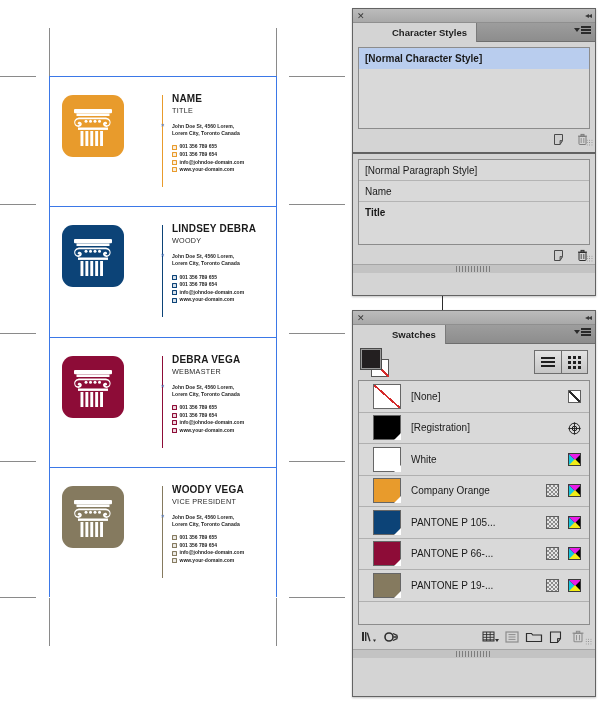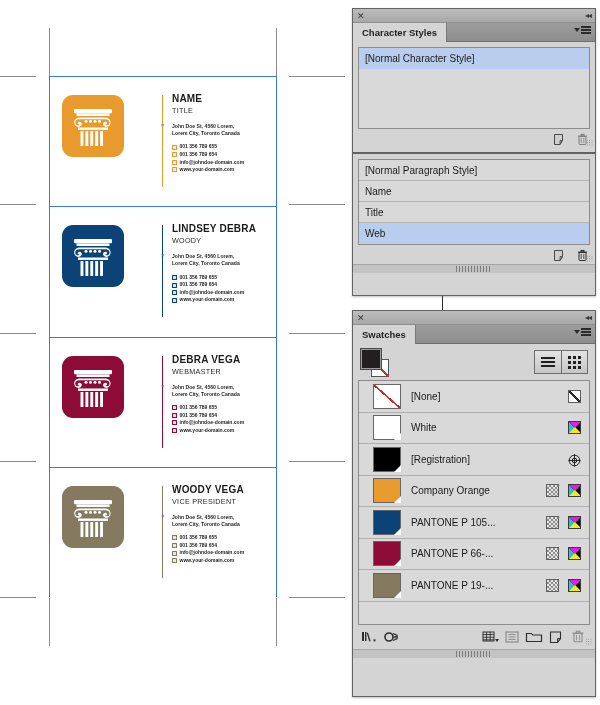--- a/index.html
+++ b/index.html
@@ -93,20 +93,21 @@
     font-size: 9px; color: #3a3a3a; line-height: 12px;
   }
   .tb-collapse {
     position: absolute; right: 4px; top: 1px;
     font-size: 8px; color: #3a3a3a; line-height: 12px; letter-spacing: -1px;
   }
   .panel-tabs {
     height: 19px; position: relative;
     background: linear-gradient(#9d9d9d, #8d8d8d);
     border-bottom: 1px solid #6e6e6e;
+    margin-left: 30px;
   }
   .tab-active {
     position: absolute; left: 0; top: 0; height: 19px;
     padding: 0 9px; display: flex; align-items: center;
     background: #d4d4d4;
     font-size: 9.5px; font-weight: bold; color: #1e1e1e;
     border-right: 1px solid #7a7a7a;
   }
   .tab-menu {
     position: absolute; right: 4px; top: 3px;
@@ -123,21 +124,21 @@
     margin: 5px 5px 0 5px;
     background: #d9d9d9;
     border: 1px solid #8c8c8c;
     overflow: hidden;
   }
   .list-row {
     height: 21px; display: flex; align-items: center;
     padding-left: 6px; font-size: 10px; color: #1a1a1a;
     border-bottom: 1px solid #b4b4b4;
   }
-  .list-row:last-child { border-bottom: none; }
+  .list-row:last-child { border-bottom: none; font-weight: bold; }
   .list-row.sel { background: #b9cdee; }
 
   .panel-footer {
     height: 19px; position: relative;
     display: flex; align-items: center; justify-content: flex-end;
     padding-right: 6px; gap: 10px;
   }
   .ficon { width: 13px; height: 13px; position: relative; }
   .grip {
     position: absolute; right: 2px; bottom: 2px;
@@ -506,23 +507,20 @@
     <div class="list-box" id="para-list" style="height:86px;">
         <div class="list-row">
           <span>[Normal Paragraph Style]</span>
         </div>
         <div class="list-row">
           <span>Name</span>
         </div>
         <div class="list-row">
           <span>Title</span>
         </div>
-        <div class="list-row sel">
-          <span>Web</span>
-        </div>
       </div>
     <div class="panel-footer">
       <span class="ficon">
         <svg viewBox="0 0 13 13" width="13" height="13">
           <path d="M1.5 1.5h8v6l-2.5 4h-5.5z" fill="#cfcfcf" stroke="#4a4a4a" stroke-width="1"></path>
           <path d="M9.5 7.5l-2.5 0 0 4z" fill="#9a9a9a" stroke="#4a4a4a" stroke-width="0.8"></path>
         </svg>
       </span>
       <span class="ficon">
         <svg viewBox="0 0 13 13" width="13" height="13">
@@ -587,51 +585,51 @@
         </span>
       </div>
     </div>
 
     <div class="sw-list" id="sw-list">
         <div class="sw-row">
           <span class="sw-chip none-chip"></span>
           <span class="sw-name">[None]</span>
           <span class="sw-icons">
             <span class="ico-box ico-slash"></span>
-          </span>
-        </div>
-        <div class="sw-row">
-          <span class="sw-chip" style="background:#FFFFFF">
-              <span class="corner"></span>
-            </span>
-          <span class="sw-name">White</span>
-          <span class="sw-icons">
-            <span class="ico-cmyk">
-               <i class="l"></i>
-              <i class="t"></i>
-              <i class="b"></i>
-             </span>
           </span>
         </div>
         <div class="sw-row">
           <span class="sw-chip" style="background:#000000">
               <span class="corner"></span>
             </span>
           <span class="sw-name">[Registration]</span>
           <span class="sw-icons">
             <span class="ico-reg">
       <svg viewBox="0 0 13 13" width="13" height="13">
         <circle cx="6.5" cy="6.5" r="5.3" fill="none" stroke="#1f1f1f" stroke-width="1"></circle>
         <circle cx="6.5" cy="6.5" r="2.3" fill="none" stroke="#1f1f1f" stroke-width="1"></circle>
         <line x1="6.5" y1="0.4" x2="6.5" y2="12.6" stroke="#1f1f1f" stroke-width="0.9"></line>
         <line x1="0.4" y1="6.5" x2="12.6" y2="6.5" stroke="#1f1f1f" stroke-width="0.9"></line>
       </svg></span>
           </span>
         </div>
         <div class="sw-row">
+          <span class="sw-chip" style="background:#FFFFFF">
+              <span class="corner"></span>
+            </span>
+          <span class="sw-name">White</span>
+          <span class="sw-icons">
+            <span class="ico-cmyk">
+               <i class="l"></i>
+              <i class="t"></i>
+              <i class="b"></i>
+             </span>
+          </span>
+        </div>
+        <div class="sw-row">
           <span class="sw-chip" style="background:#E89B2C">
               <span class="corner"></span>
             </span>
           <span class="sw-name">Company Orange</span>
           <span class="sw-icons">
             <span class="ico-tint"></span>
             <span class="ico-cmyk">
                <i class="l"></i>
               <i class="t"></i>
               <i class="b"></i>

